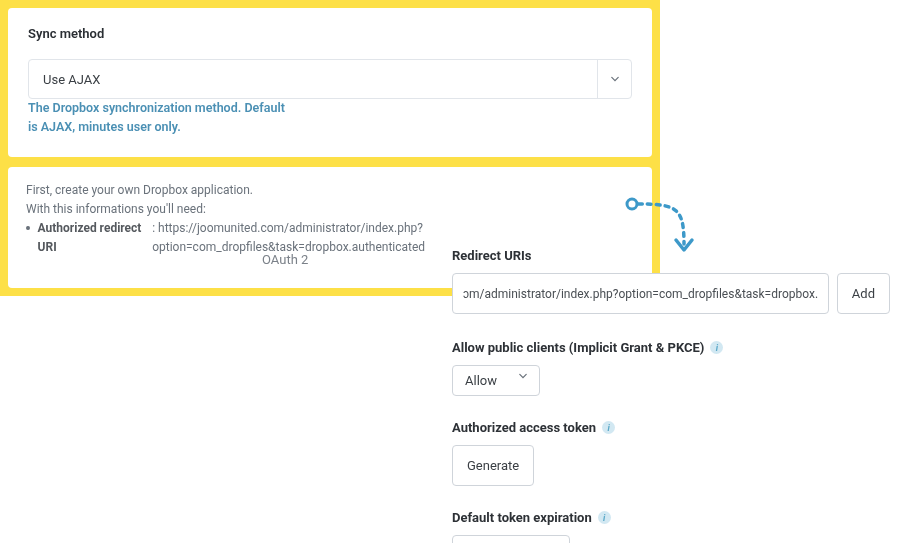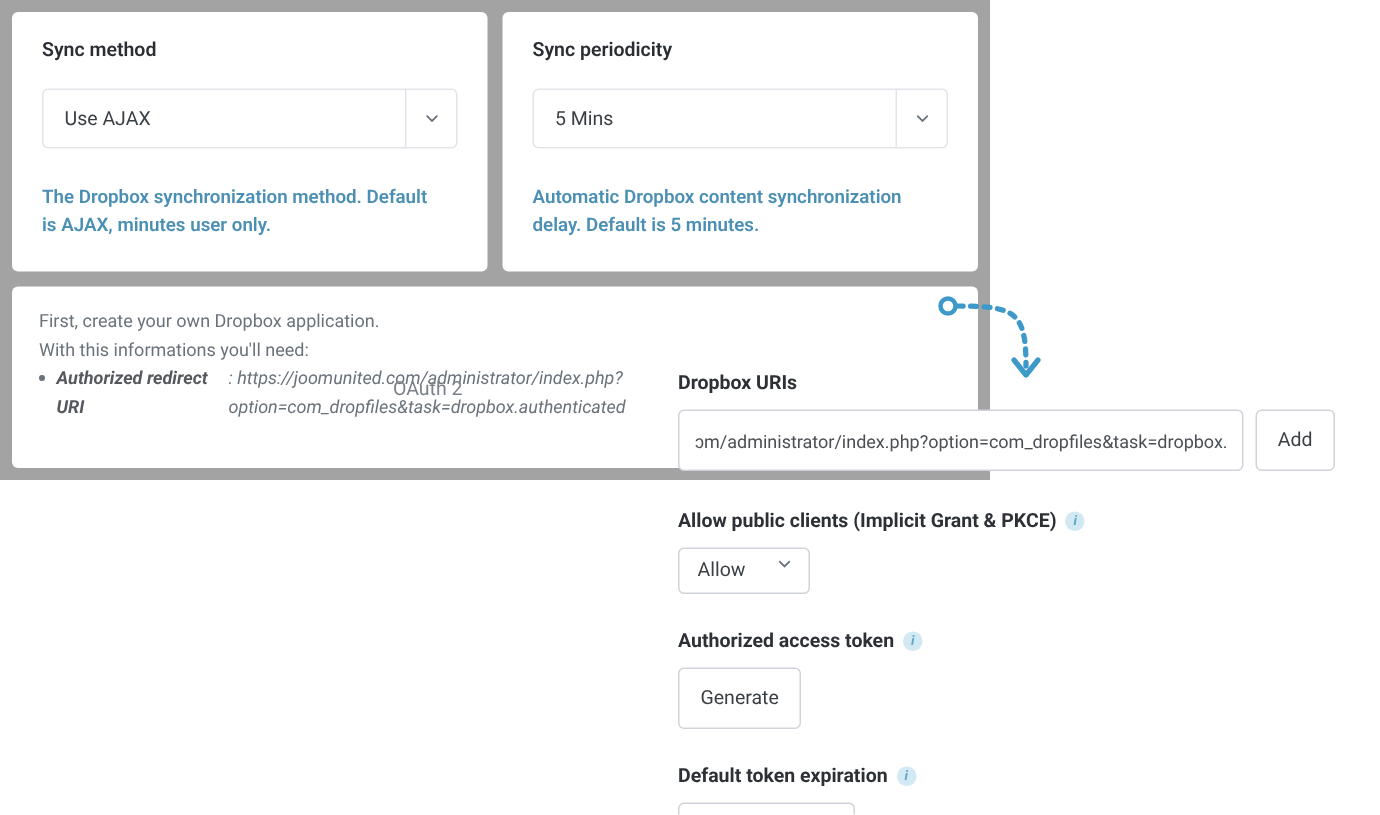--- a/index.html
+++ b/index.html
@@ -6,21 +6,21 @@
   body {
     font-family: -apple-system, BlinkMacSystemFont, "Segoe UI", Roboto, "Helvetica Neue", Arial, sans-serif;
     background: #fff;
     width: 920px;
     height: 543px;
     position: relative;
     color: #3a3f44;
     font-size: 13px;
   }
   .top-panel {
-    background: #a3a3a3;
+    background: #fde047;
     padding: 8px 8px 8px 8px;
     width: 660px;
   }
   .cards-row {
     display: flex;
     gap: 10px;
   }
   .card {
     background: #fff;
     border-radius: 4px;
@@ -37,21 +37,21 @@
     position: relative;
     border: 1px solid #e1e5ea;
     border-radius: 4px;
     background: #fff;
     height: 40px;
     display: flex;
     align-items: center;
     padding: 0 14px;
     font-size: 13px;
     color: #3a3f44;
-    margin-bottom: 24px;
+    margin-bottom: 0;
   }
   .select-caret {
     position: absolute;
     right: 0;
     top: 0;
     height: 100%;
     width: 34px;
     border-left: 1px solid #e1e5ea;
     display: flex;
     align-items: center;
@@ -67,21 +67,21 @@
   }
   .uri-box {
     margin-top: 10px;
     background: #fff;
     border-radius: 4px;
     padding: 14px 18px 31px 18px;
     font-size: 12px;
     color: #6a727b;
     line-height: 1.6;
   }
-  .uri-line3 { display: flex; align-items: baseline; font-style: italic; }
+  .uri-line3 { display: flex; align-items: baseline; }
   .uri-bullet {
     display: inline-block;
     width: 4px; height: 4px;
     border-radius: 50%;
     background: #6a727b;
     margin-right: 8px;
     position: relative;
     top: -2px;
   }
   .uri-label { font-weight: 700; color: #55595e; }
@@ -173,32 +173,20 @@
         <span>Use AJAX</span>
         <span class="select-caret">
           <svg viewBox="0 0 10 6">
               <path d="M1 1l4 4 4-4" stroke="#6a727b" stroke-width="1.5" fill="none" stroke-linecap="round"></path>
             </svg>
         </span>
       </div>
       <div class="card-desc">The Dropbox synchronization method. Default is AJAX, minutes user only.</div>
     </div>
 
-    <div class="card">
-      <div class="card-title">Sync periodicity</div>
-      <div class="select-wrap">
-        <span>5 Mins</span>
-        <span class="select-caret">
-          <svg viewBox="0 0 10 6">
-              <path d="M1 1l4 4 4-4" stroke="#6a727b" stroke-width="1.5" fill="none" stroke-linecap="round"></path>
-            </svg>
-        </span>
-      </div>
-      <div class="card-desc">Automatic Dropbox content synchronization delay. Default is 5 minutes.</div>
-    </div>
   </div>
 
   <div class="uri-box">
     <div>First, create your own Dropbox application.</div>
     <div>With this informations you'll need:</div>
     <div class="uri-line3">
       <span class="uri-bullet"></span>
       <span class="uri-label">Authorized redirect URI</span>
       <span class="uri-url">: https://joomunited.com/administrator/index.php?option=com_dropfiles&amp;task=dropbox.authenticated</span>
     </div>
@@ -209,21 +197,21 @@
   <circle cx="10" cy="10" r="5" fill="#fff" stroke="#3d99c9" stroke-width="3"></circle>
   <path d="M16 10 C 55 10, 62 14, 62 50" stroke="#3d99c9" stroke-width="3.5" fill="none" stroke-dasharray="4 5" stroke-linecap="round"></path>
   <path d="M54 46 L62 56 L70 46" fill="none" stroke="#3d99c9" stroke-width="3.5" stroke-linecap="round" stroke-linejoin="round"></path>
 </svg>
 
 <div class="oauth-area">
   <div class="oauth-left">OAuth 2</div>
   <div class="oauth-right">
 
     <div class="form-group">
-      <div class="form-label">Dropbox URIs</div>
+      <div class="form-label">Redirect URIs</div>
       <div class="uri-input-row">
         <input class="uri-input" type="text" value="ɔm/administrator/index.php?option=com_dropfiles&amp;task=dropbox.authenticated" style="">
         <button class="btn">Add</button>
       </div>
     </div>
 
     <div class="form-group">
       <div class="form-label">
         <span>Allow public clients (Implicit Grant &amp; PKCE)</span>
         <span class="info-dot">i</span>

